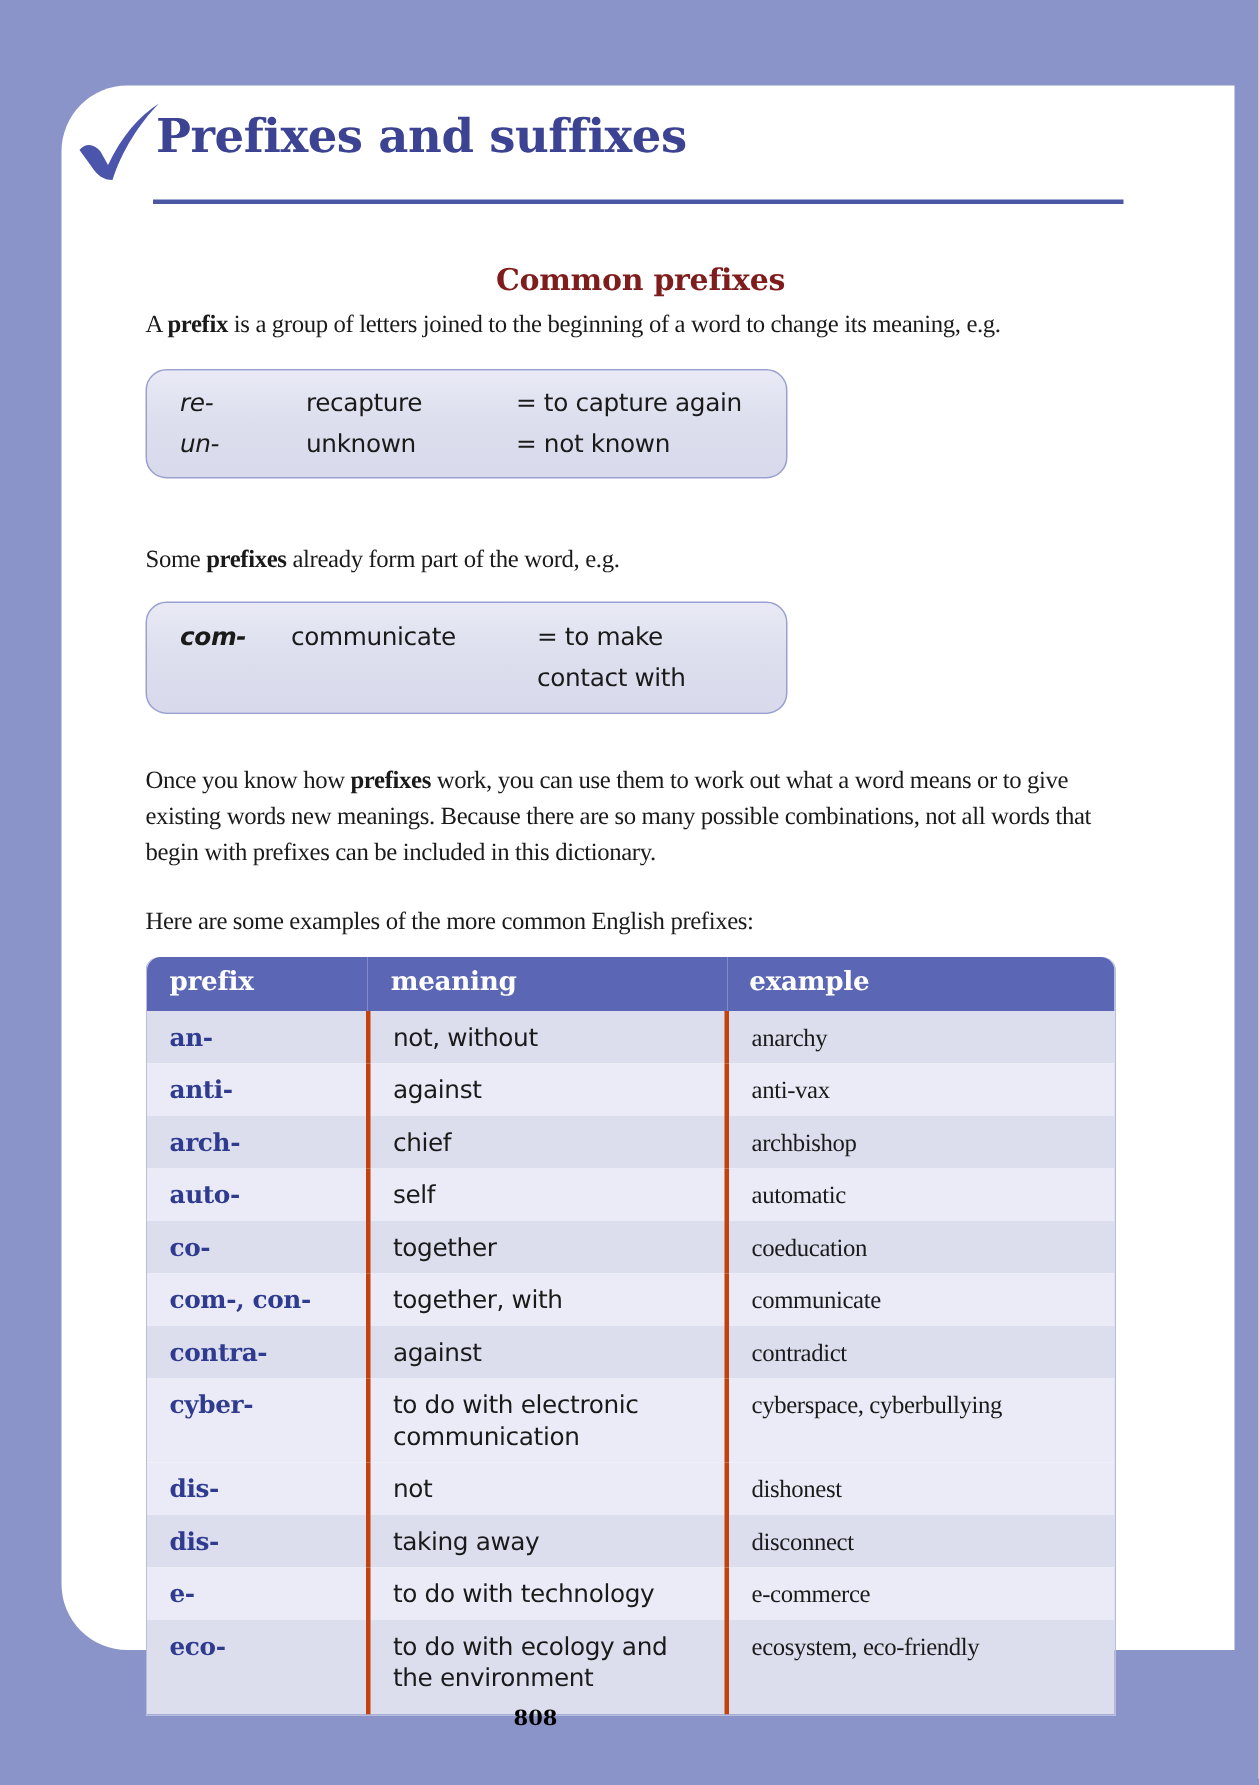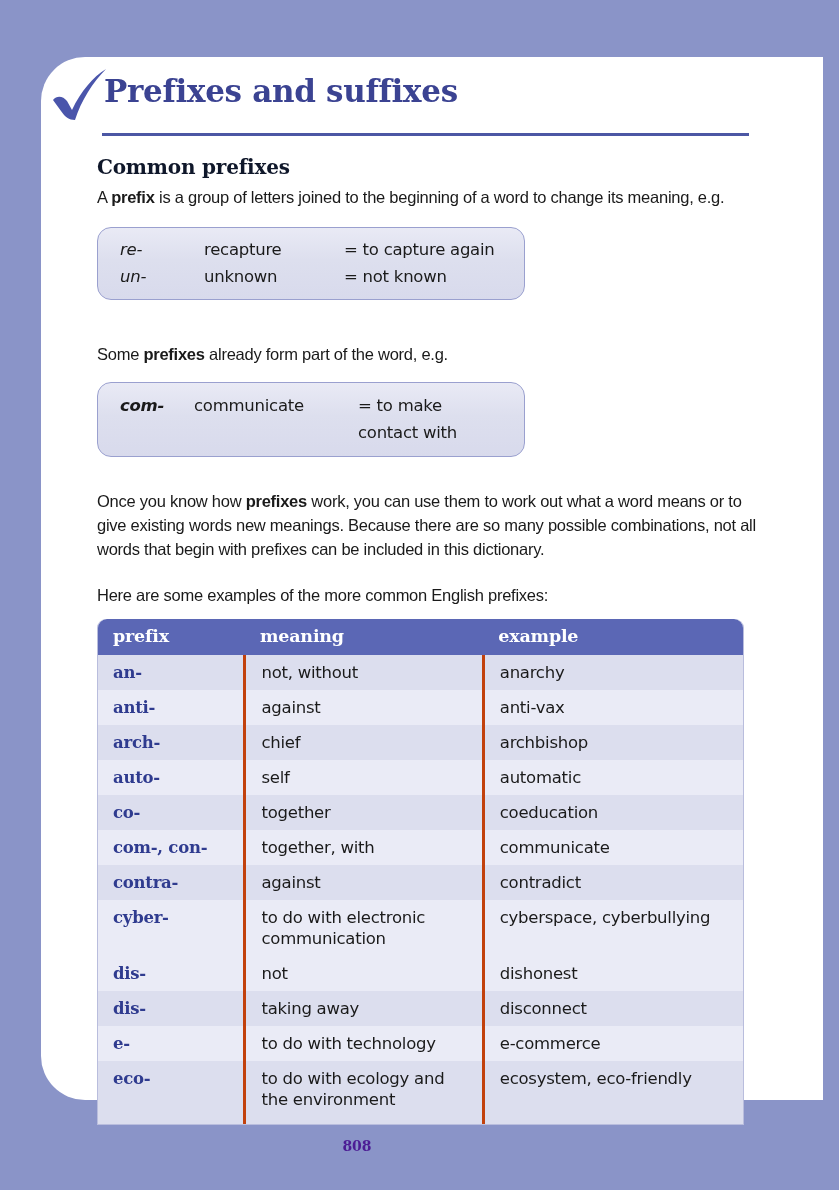--- a/index.html
+++ b/index.html
@@ -61,35 +61,36 @@
     position: absolute;
     left: 5px;
     top: 60px;
     width: 647px;
     height: 3px;
     background: #4c57a4;
   }
 
   
   .section-heading {
-    margin-top: 20px;
+    margin-top: 39px;
     font-family: "DejaVu Serif", "Liberation Serif", serif;
     font-weight: bold;
     font-size: 20px;
-    color: #0f172a;
+    color: #7f1d1d;
     letter-spacing: -0.2px;
+    text-align: center;
   }
 
   
   .body-text {
     margin-top: 6px;
     font-size: 16.5px;
     line-height: 24px;
     color: #1a1a1a;
-    font-family: Liberation Sans, sans-serif;
+    font-family: Liberation Serif, serif;
     letter-spacing: -0.25px;
   }
   .body-text.spaced {
     margin-top: 42px;
   }
   .body-text b { font-weight: bold; }
 
   
   .pill {
     background: linear-gradient(to bottom, #e9eaf5 0%, #dddfee 45%, #d8daec 100%);
@@ -149,21 +150,21 @@
   .prefix-table td:last-child { border-right: none; }
   .prefix-table tr.alt-a td { background: #dcdeee; }
   .prefix-table tr.alt-b td { background: #eaebf6; }
   .prefix-table td.c1 {
     font-family: "DejaVu Serif", "Liberation Serif", serif;
     font-weight: bold;
     color: #2f3b8f;
     width: 128px;
   }
   .prefix-table td.c2 { width: 222px; }
-  .prefix-table td.c3 { width: 250px; }
+  .prefix-table td.c3 { width: 250px; font-family: Liberation Serif, serif; }
   .prefix-table tr.last-row td { padding-bottom: 14px; }
   .table-wrap {
     border-left: 1px solid #b9bddd;
     border-right: 1px solid #b9bddd;
     border-bottom: 1px solid #b9bddd;
     width: 645px;
     border-top-left-radius: 9px;
     border-top-right-radius: 9px;
     box-sizing: content-box;
   }
@@ -171,21 +172,21 @@
   
   #page-number {
     position: absolute;
     left: 0;
     top: 1138px;
     width: 714px;
     text-align: center;
     font-family: "DejaVu Serif", "Liberation Serif", serif;
     font-weight: bold;
     font-size: 14px;
-    color: #4c1d95;
+    color: #000000;
   }
 </style>
 </head>
 <body>
 
 <div id="page-sheet">
   <div id="content">
 
     
     <div class="title-row">

